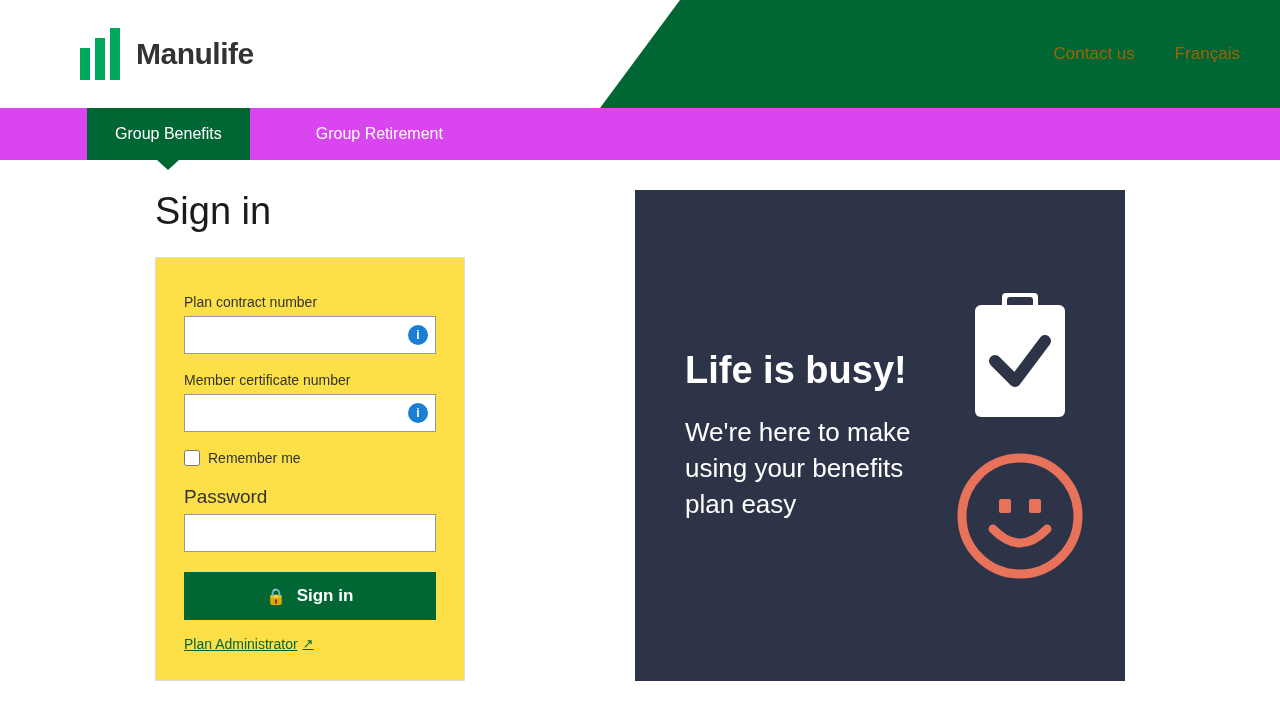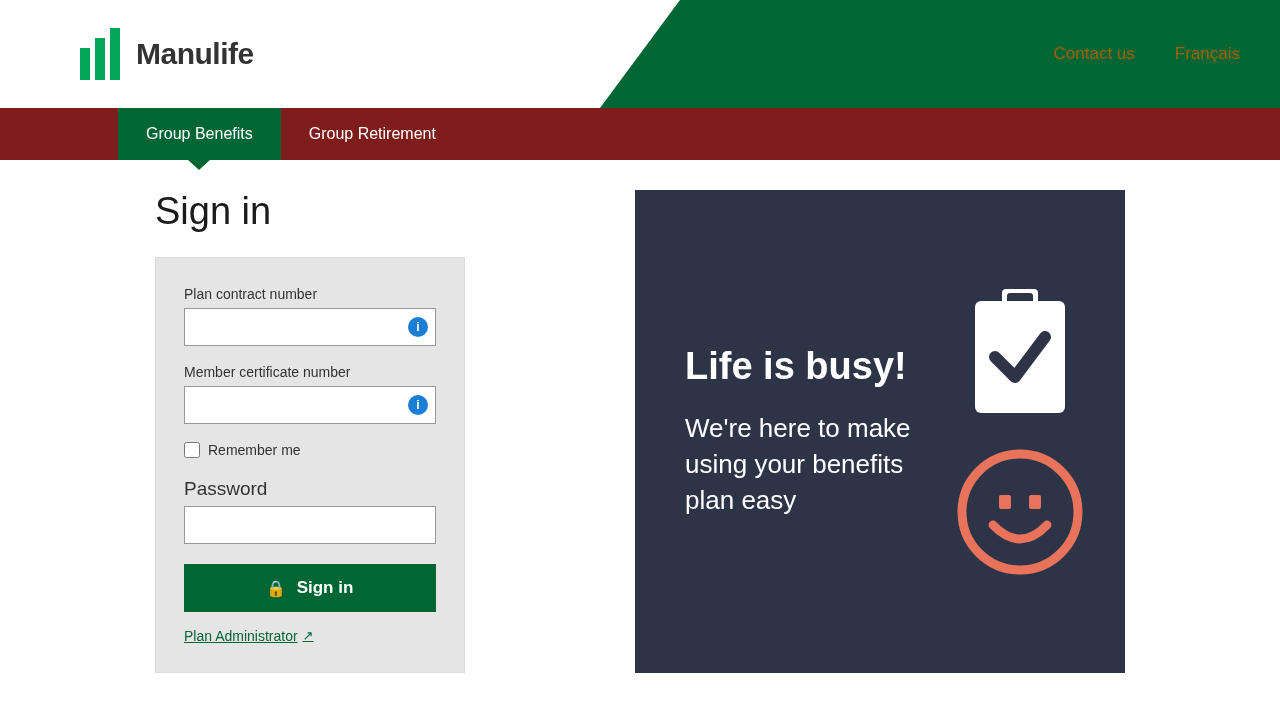--- a/index.html
+++ b/index.html
@@ -66,25 +66,26 @@
       z-index: 1;
     }
     .header-right .header-nav-link {
       color: #a16207;
       position: relative;
       z-index: 3;
     }
 
     
     .nav-bar {
-      background: #7f1d1d;
+      background: #d946ef;
       display: flex;
       align-items: stretch;
       height: 52px;
-      padding-left: 118px;
+      padding-left: 87px;
+      gap: 38px;
     }
     .nav-item {
       display: flex;
       align-items: center;
       padding: 0 28px;
       font-size: 16px;
       color: #fff;
       cursor: pointer;
       position: relative;
       text-decoration: none;
@@ -118,23 +119,23 @@
     }
 
     .sign-in-title {
       font-size: 38px;
       font-weight: normal;
       color: #1a1a1a;
       margin-bottom: 24px;
     }
 
     .form-card {
-      background: #e5e5e5;
+      background: #fde047;
       border: 1px solid #ddd;
-      padding: 28px 28px 28px;
+      padding: 36px 28px 28px;
       width: 310px;
     }
 
     .form-label {
       font-size: 14px;
       color: #333;
       margin-bottom: 6px;
       display: block;
     }
 

